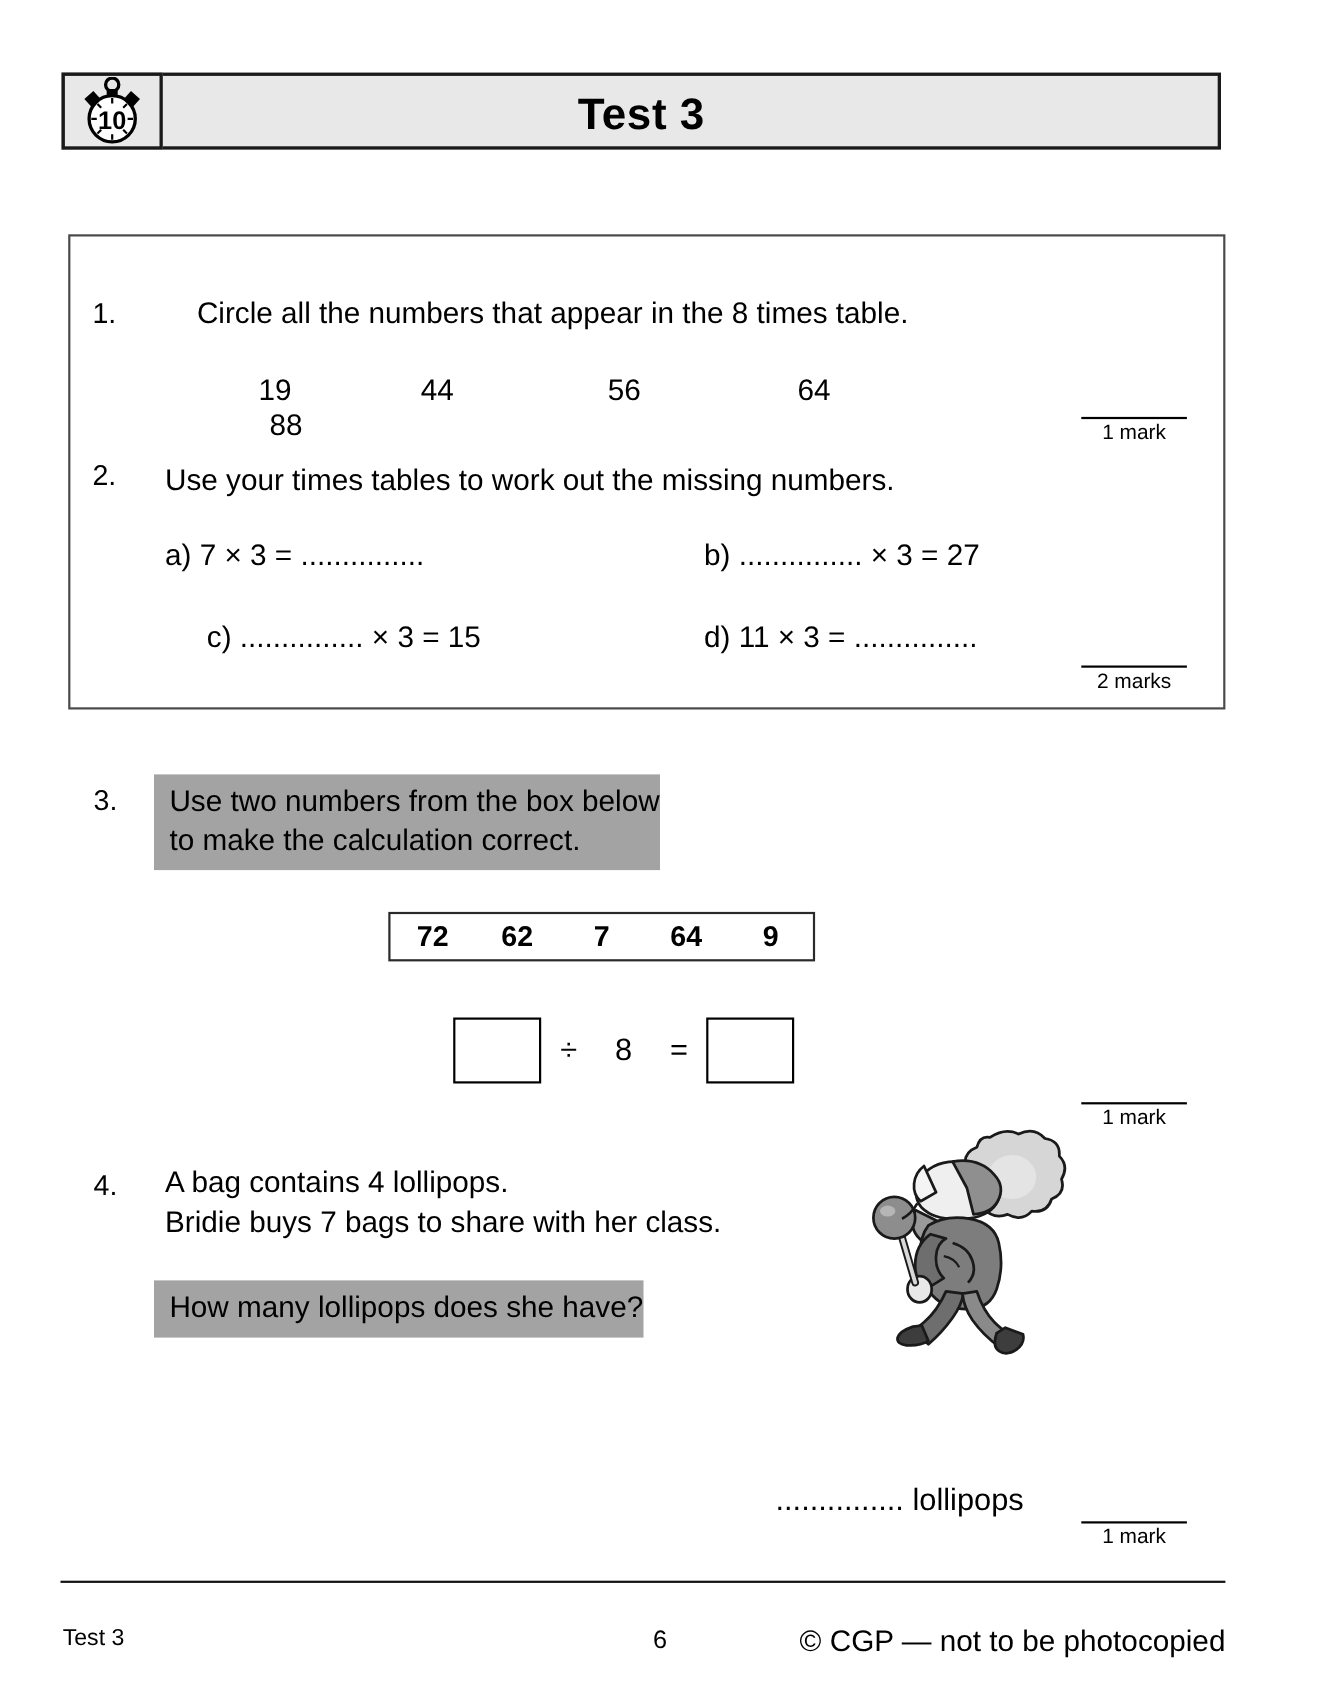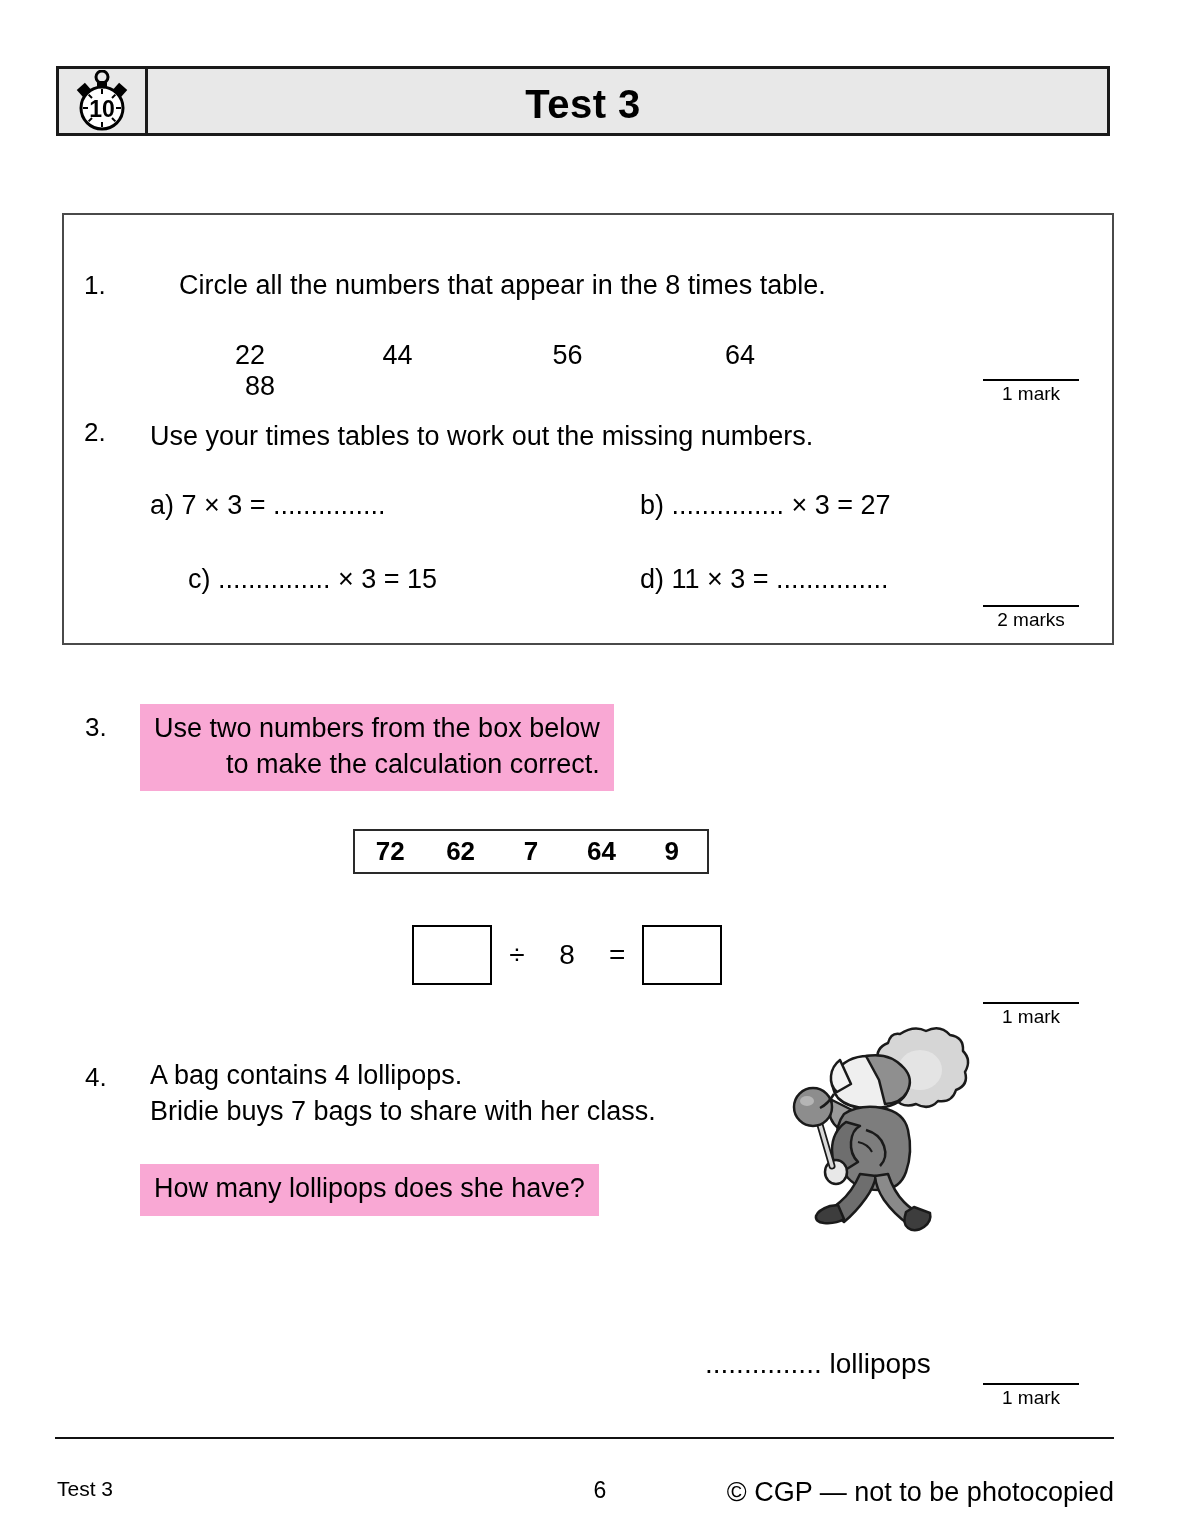--- a/index.html
+++ b/index.html
@@ -87,23 +87,22 @@
     font-size: 26px;
     text-align: left;
   }
   .qtext {
     position: absolute;
     font-size: 27px;
     line-height: 1.32;
     white-space: pre-line;
   }
   .hl {
-    background: #f9a8d4;
-    padding: 7px 14px 9px 14px;
-    text-align: right;
+    background: #a3a3a3;
+    padding: 7px 0 9px 14px;
   }
 
   .numrow {
     position: absolute;
     font-size: 27px;
   }
   .numrow span {
     display: inline-block;
     text-align: center;
   }
@@ -122,21 +121,21 @@
   .mark .lbl {
     font-size: 19px;
     line-height: 1.1;
   }
 
   
   .numbox {
     position: absolute;
     left: 353px;
     top: 829px;
-    width: 356px;
+    width: 388px;
     height: 45px;
     border: 2px solid #2a2a2a;
     box-sizing: border-box;
     display: flex;
     align-items: center;
   }
   .numbox span {
     flex: 1 1 0;
     text-align: center;
     font-size: 26px;
@@ -244,21 +243,21 @@
       <text x="33" y="47" text-anchor="middle" font-family="Liberation Sans, sans-serif" font-size="23" font-weight="bold" fill="#000">10</text>
     </svg>
   </div>
 
   <div class="warm-box"></div>
 
   <div class="qnum" style="left:84px; top:270px;">1.</div>
   <div class="qtext" style="left:150px; top:268px; width:860px;margin-left:29px;">Circle all the numbers that appear in the 8 times table.</div>
 
   <div class="numrow" style="left:190px; top:340px; width:760px;">
-    <span style="width:120px;">22</span>
+    <span style="width:120px;">19</span>
     <span style="width:160px;">44</span>
     <span style="width:165px;">56</span>
     <span style="width:165px;">64</span>
     <span style="width:140px;">88</span>
   </div>
 
   <div class="mark" style="left:983px; top:352px;">
     <div class="rule"></div>
     <div class="lbl">1 mark</div>
   </div>

